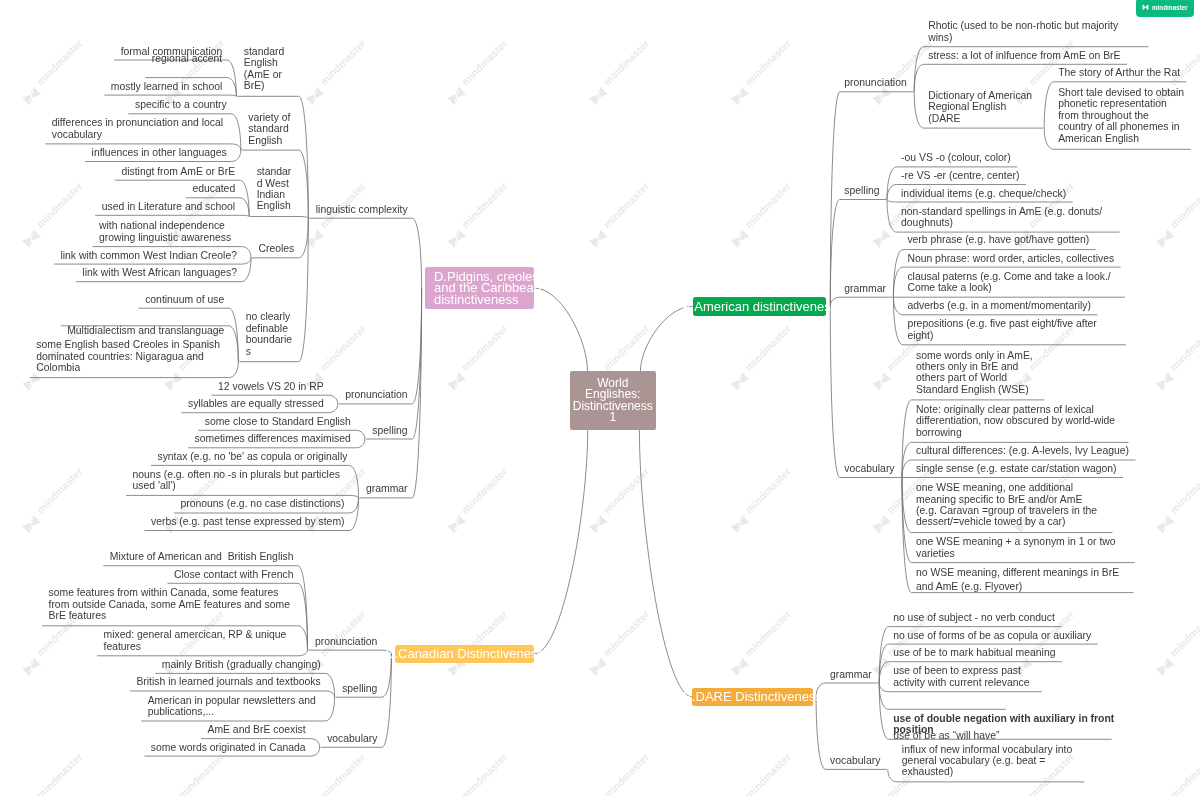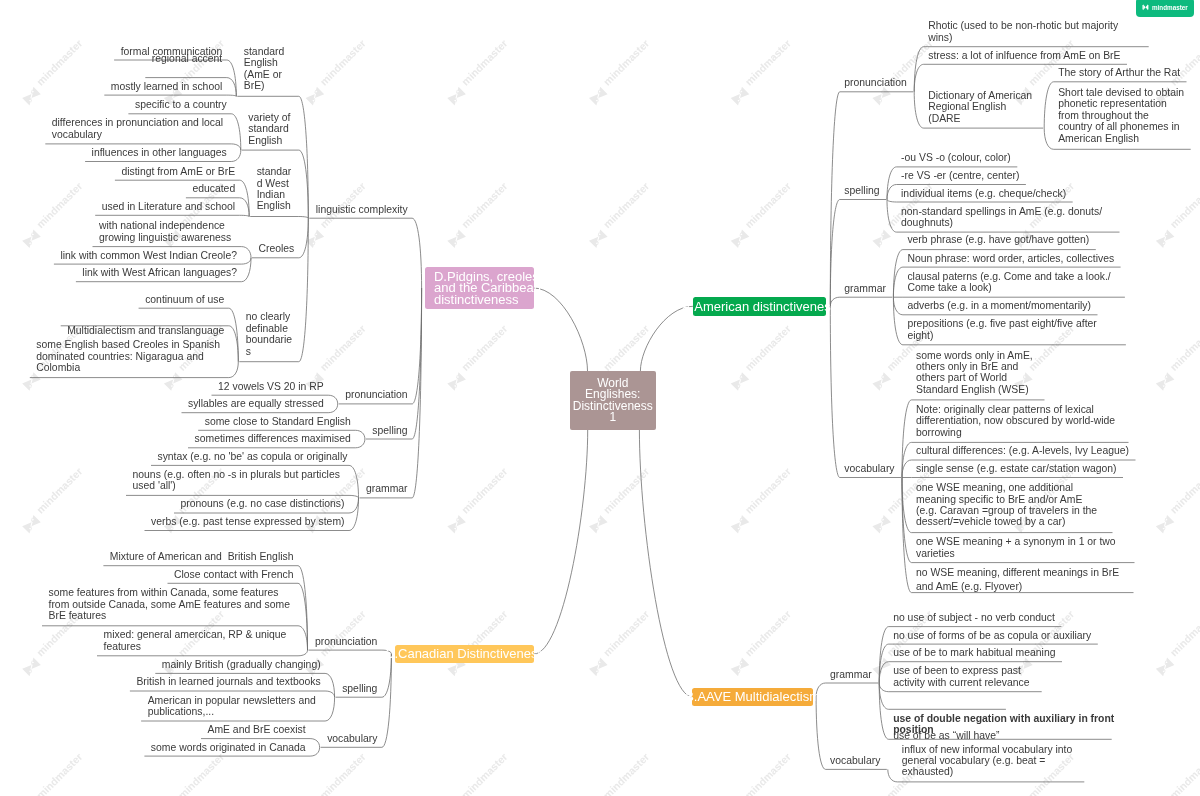--- a/index.html
+++ b/index.html
@@ -403,21 +403,21 @@
       <path d="M640.4,371.0 C640.4,347.7 665.1,306.3 692.9,306.3" fill="none" stroke="#6f6f6f" stroke-width="0.8"></path>
       <path d="M639.4,430.0 C639.4,526.1 664.3,697.0 692.4,697.0" fill="none" stroke="#6f6f6f" stroke-width="0.8"></path>
       <path d="M587.5,371.0 C587.5,341.1 562.2,288.0 533.6,288.0" fill="none" stroke="#6f6f6f" stroke-width="0.8"></path>
       <path d="M587.7,430.0 C587.7,510.6 562.5,654.0 534.0,654.0" fill="none" stroke="#6f6f6f" stroke-width="0.8"></path>
     </svg>
   <div id="nodes">
       <div class="lvl1 center" style="left: 692.9px; top: 297px; width: 133.4px; height: 18.6px; background: rgb(4, 169, 78);">
         <span>A.American distinctiveness</span>
       </div>
       <div class="lvl1 center" style="left: 692.4px; top: 688px; width: 120.4px; height: 18px; background: rgb(245, 171, 58);">
-        <span>B.AAVE Multidialectism</span>
+        <span>B.DARE Distinctiveness</span>
       </div>
       <div class="lvl1 center" style="left: 395px; top: 645px; width: 139px; height: 18px; background: rgb(255, 199, 90);">
         <span>C.Canadian Distinctiveness</span>
       </div>
       <div class="lvl1 left" style="left: 425.3px; top: 266.9px; width: 108.3px; height: 42.2px; background: rgb(219, 165, 206);">
         <span>D.Pidgins, creoles
 and the Caribbean
 distinctiveness</span>
       </div>
       <div id="root" style="left: 569.5px; top: 371px; width: 86.5px; height: 59px; background: rgb(171, 149, 148);">

